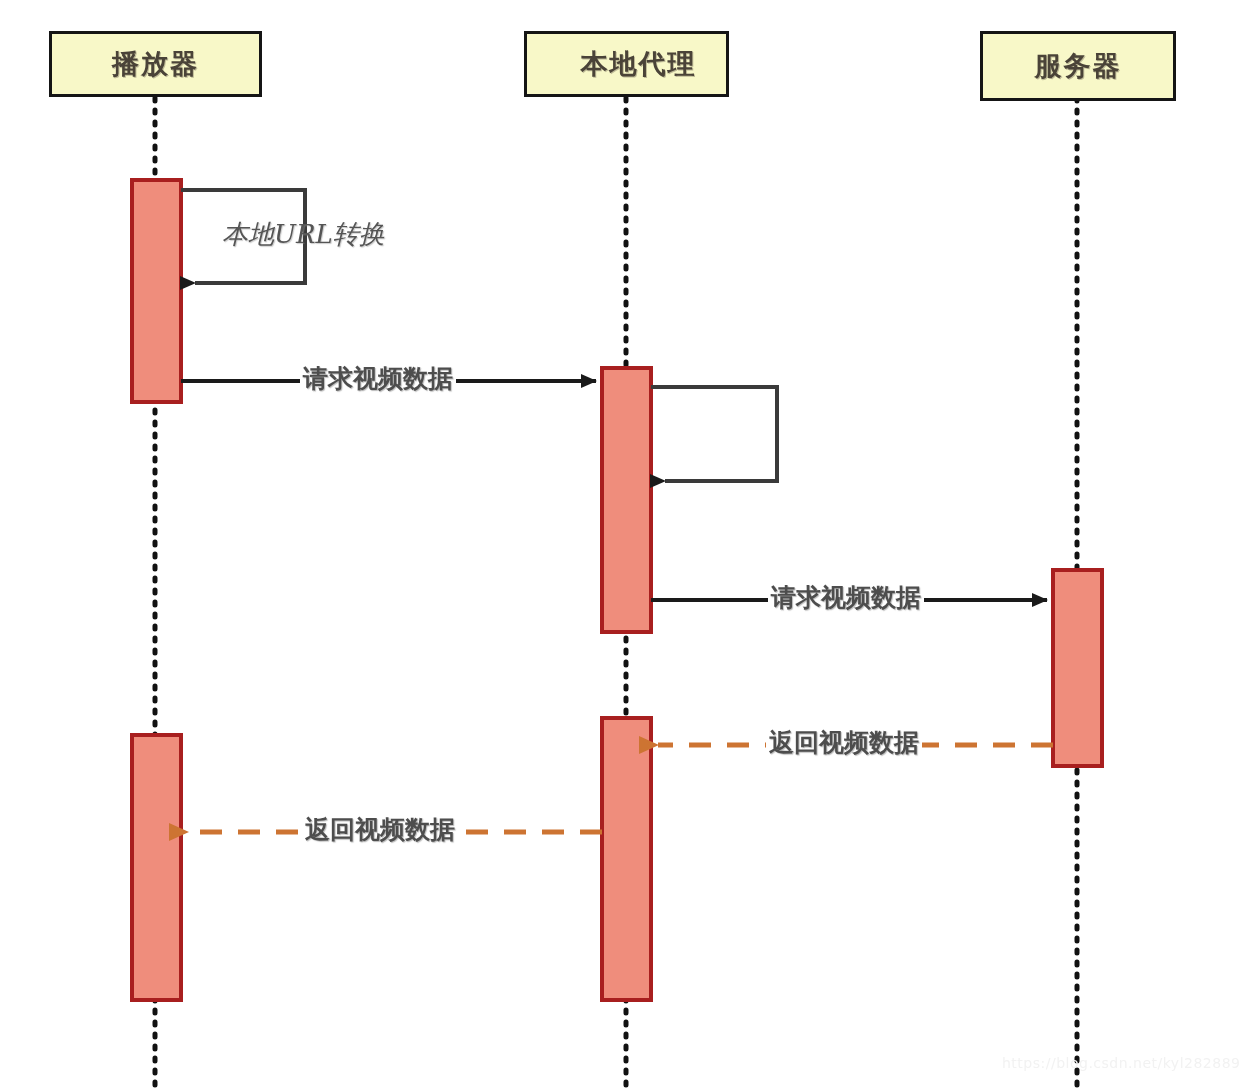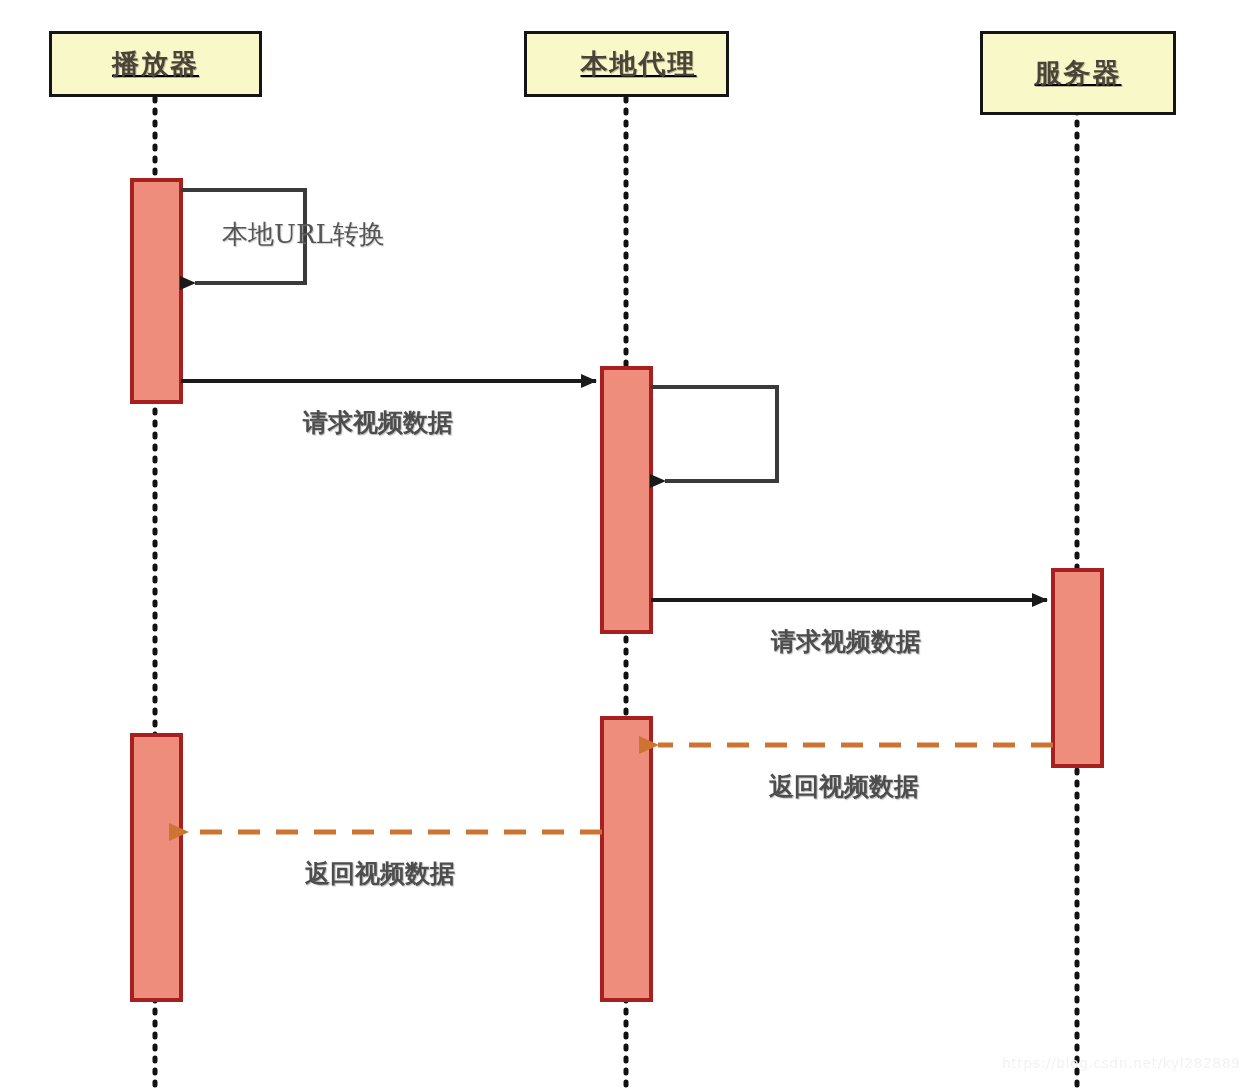--- a/index.html
+++ b/index.html
@@ -25,21 +25,20 @@
     height: 1088px;
   }
   .participant-box {
     position: absolute;
     box-sizing: border-box;
     background: #f8f8c8;
     border: 3px solid #151515;
     display: flex;
     align-items: center;
     justify-content: center;
-    text-decoration: underline;
   }
   .participant-label {
     font-family: "DejaVu Sans", "Liberation Sans", sans-serif;
     font-size: 27px;
     font-weight: bold;
     color: #4a4338;
     letter-spacing: 2px;
     text-shadow: 1px 1px 0 rgba(120,110,90,0.45);
     white-space: nowrap;
   }
@@ -47,21 +46,20 @@
     position: absolute;
     font-family: "DejaVu Sans", "Liberation Sans", sans-serif;
     font-size: 25px;
     font-weight: bold;
     color: #4d4d4d;
     white-space: nowrap;
     text-shadow: 1px 1px 1px rgba(130,130,130,0.55);
     background: #ffffff;
     padding: 0 3px;
     line-height: 30px;
-    margin-top: 44px;
   }
   .note-label {
     position: absolute;
     font-family: "DejaVu Serif", "Liberation Serif", serif;
     font-size: 26px;
     color: #555555;
     white-space: nowrap;
     text-shadow: 1px 1px 1px rgba(150,150,150,0.5);
     line-height: 30px;
   }
@@ -138,25 +136,25 @@
   </svg>
 
   <div class="participant-box" style="left:49px; top:31px; width:213px; height:66px;">
     <span class="participant-label">播放器</span>
   </div>
 
   <div class="participant-box" style="left:524px; top:31px; width:205px; height:66px;padding-left:24px;">
     <span class="participant-label">本地代理</span>
   </div>
 
-  <div class="participant-box" style="left:980px; top:31px; width:196px; height:84px;">
+  <div class="participant-box" style="left:980px; top:31px; width:196px; height:70px;">
     <span class="participant-label">服务器</span>
   </div>
 
-  <div class="note-label" style="left:222px; top:219px;">本地URL转换</div>
+  <div class="note-label" style="left:222px; top:219px;font-style:italic;">本地URL转换</div>
 
   <div class="msg-label" style="left:300px; top:364px;">请求视频数据</div>
 
 
   <div class="msg-label" style="left:768px; top:583px;">请求视频数据</div>
 
   <div class="msg-label" style="left:766px; top:728px;">返回视频数据</div>
 
   <div class="msg-label" style="left:302px; top:815px;">返回视频数据</div>
 

